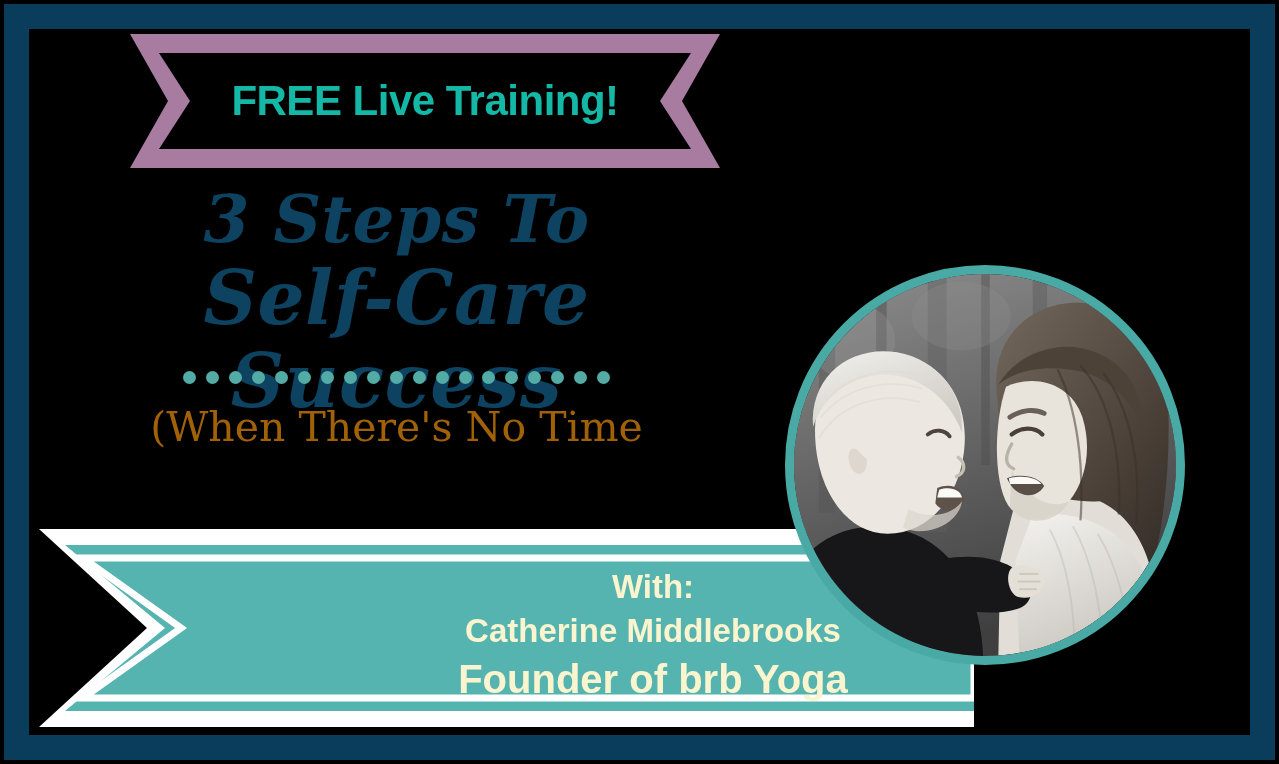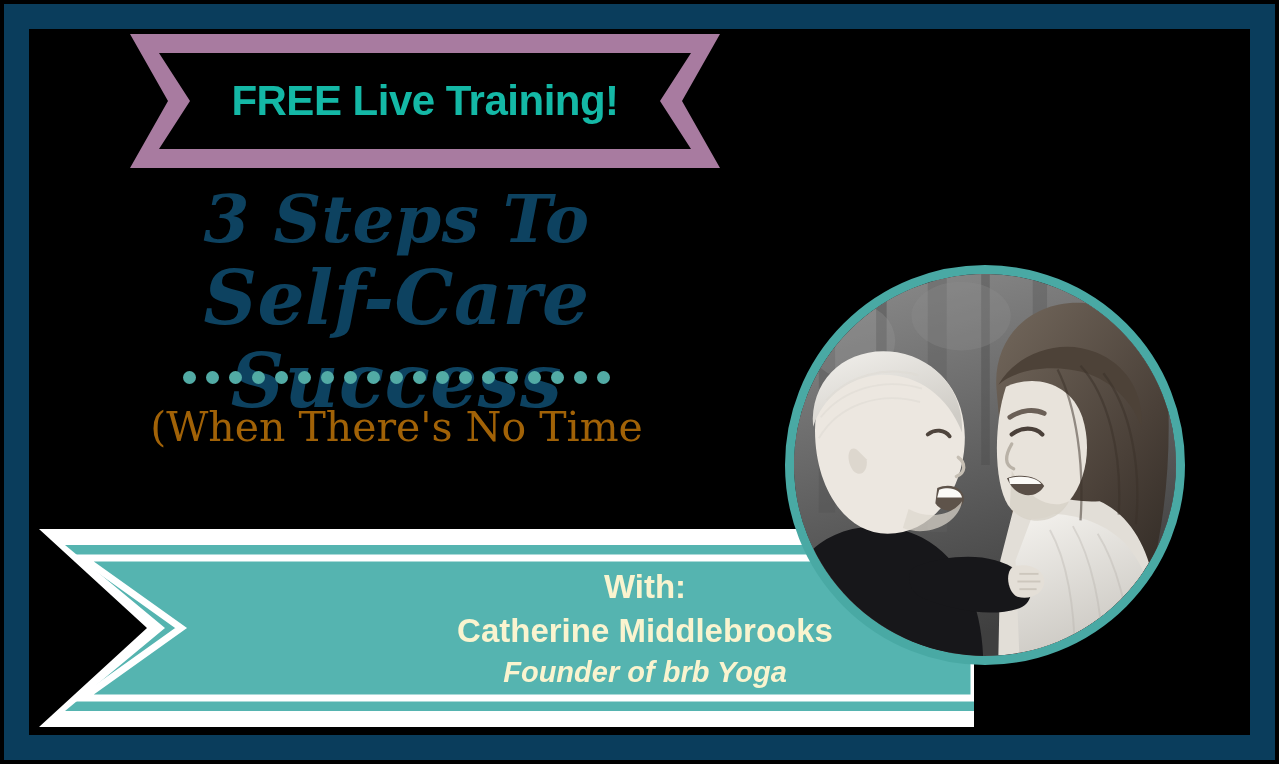--- a/index.html
+++ b/index.html
@@ -133,32 +133,32 @@
     position: absolute;
     left: 10px;
     top: 500px;
     width: 935px;
     height: 198px;
   }
   .ribbon-bottom svg { display: block; width: 100%; height: 100%; }
 
   .ribbon-bottom-text {
     position: absolute;
-    left: 376px;
+    left: 384px;
     top: 536px;
     width: 480px;
     text-align: center;
     color: #faf4cf;
     font-family: "Liberation Sans", sans-serif;
     font-weight: bold;
     z-index: 4;
   }
   .with-line  { font-size: 33px; line-height: 1.34; }
   .name-line  { font-size: 33px; line-height: 1.34; text-align: center; }
-  .role-line  { font-size: 29px; line-height: 1.34; font-style: italic; }
+  .role-line  { font-size: 40px; line-height: 1.34; }
 
   
   .photo-circle {
     position: absolute;
     left: 756px;
     top: 236px;
     width: 400px;
     height: 400px;
     border-radius: 50%;
     border: 9px solid #49a9a4;

